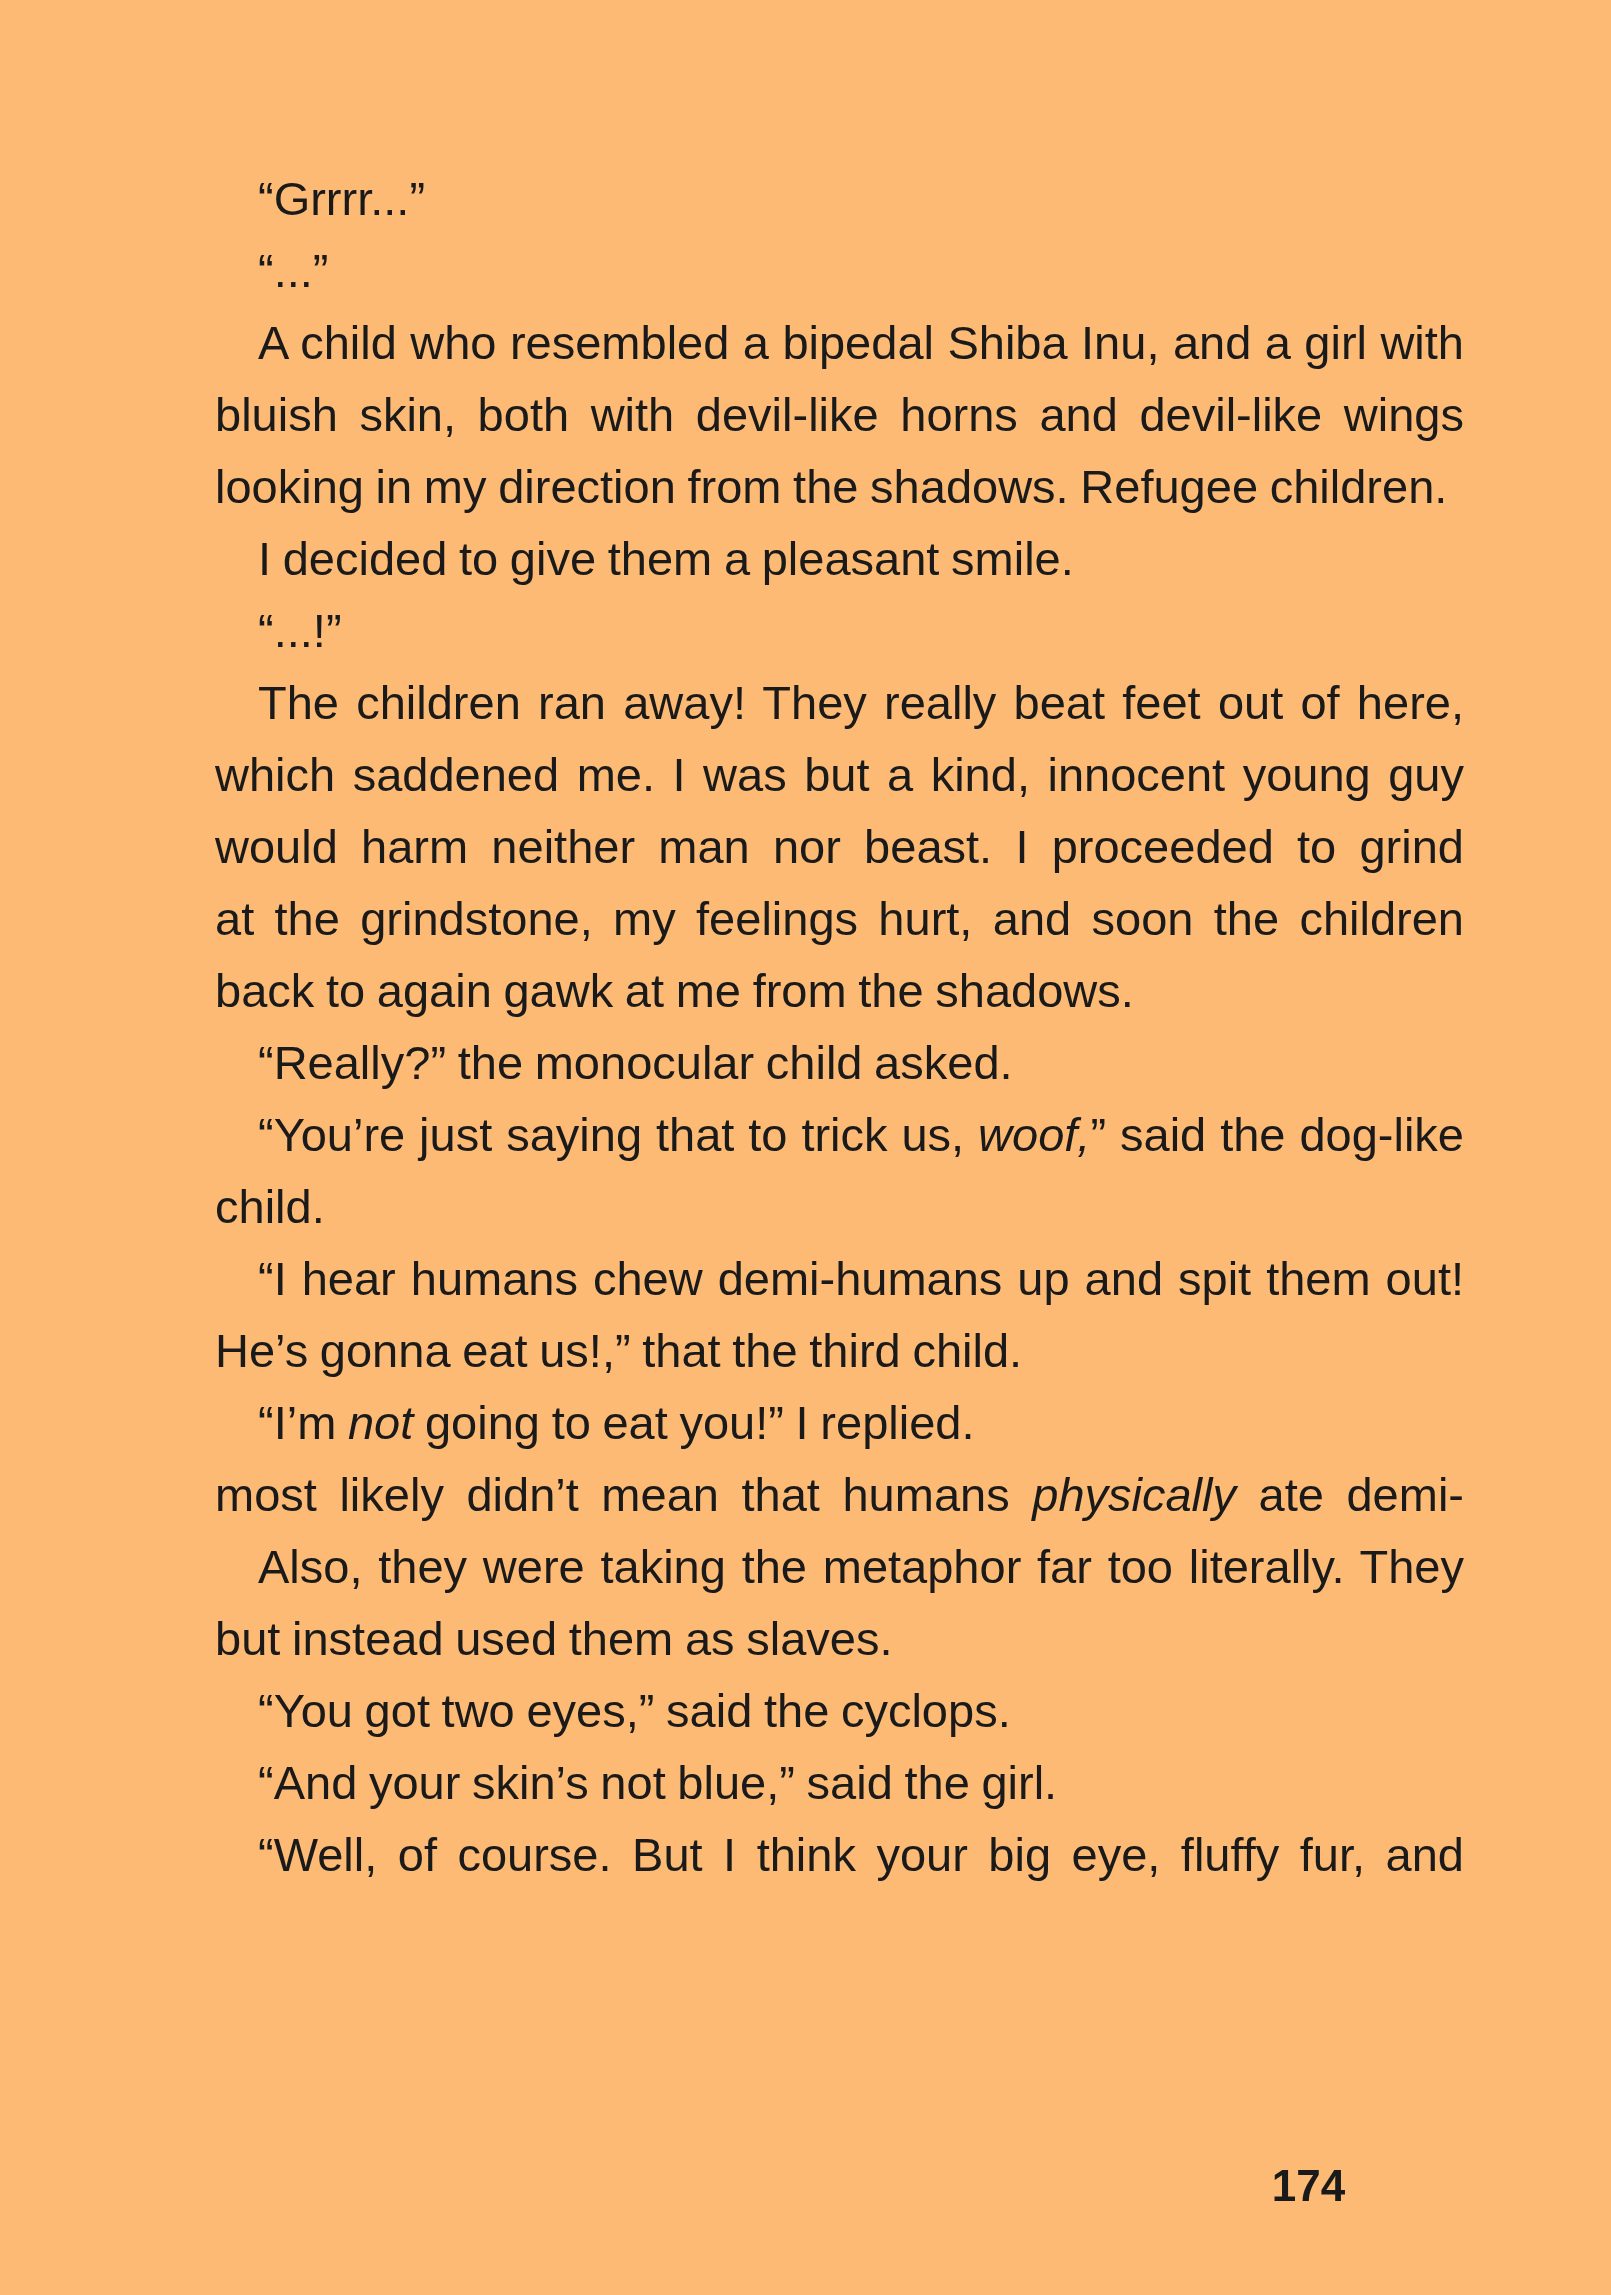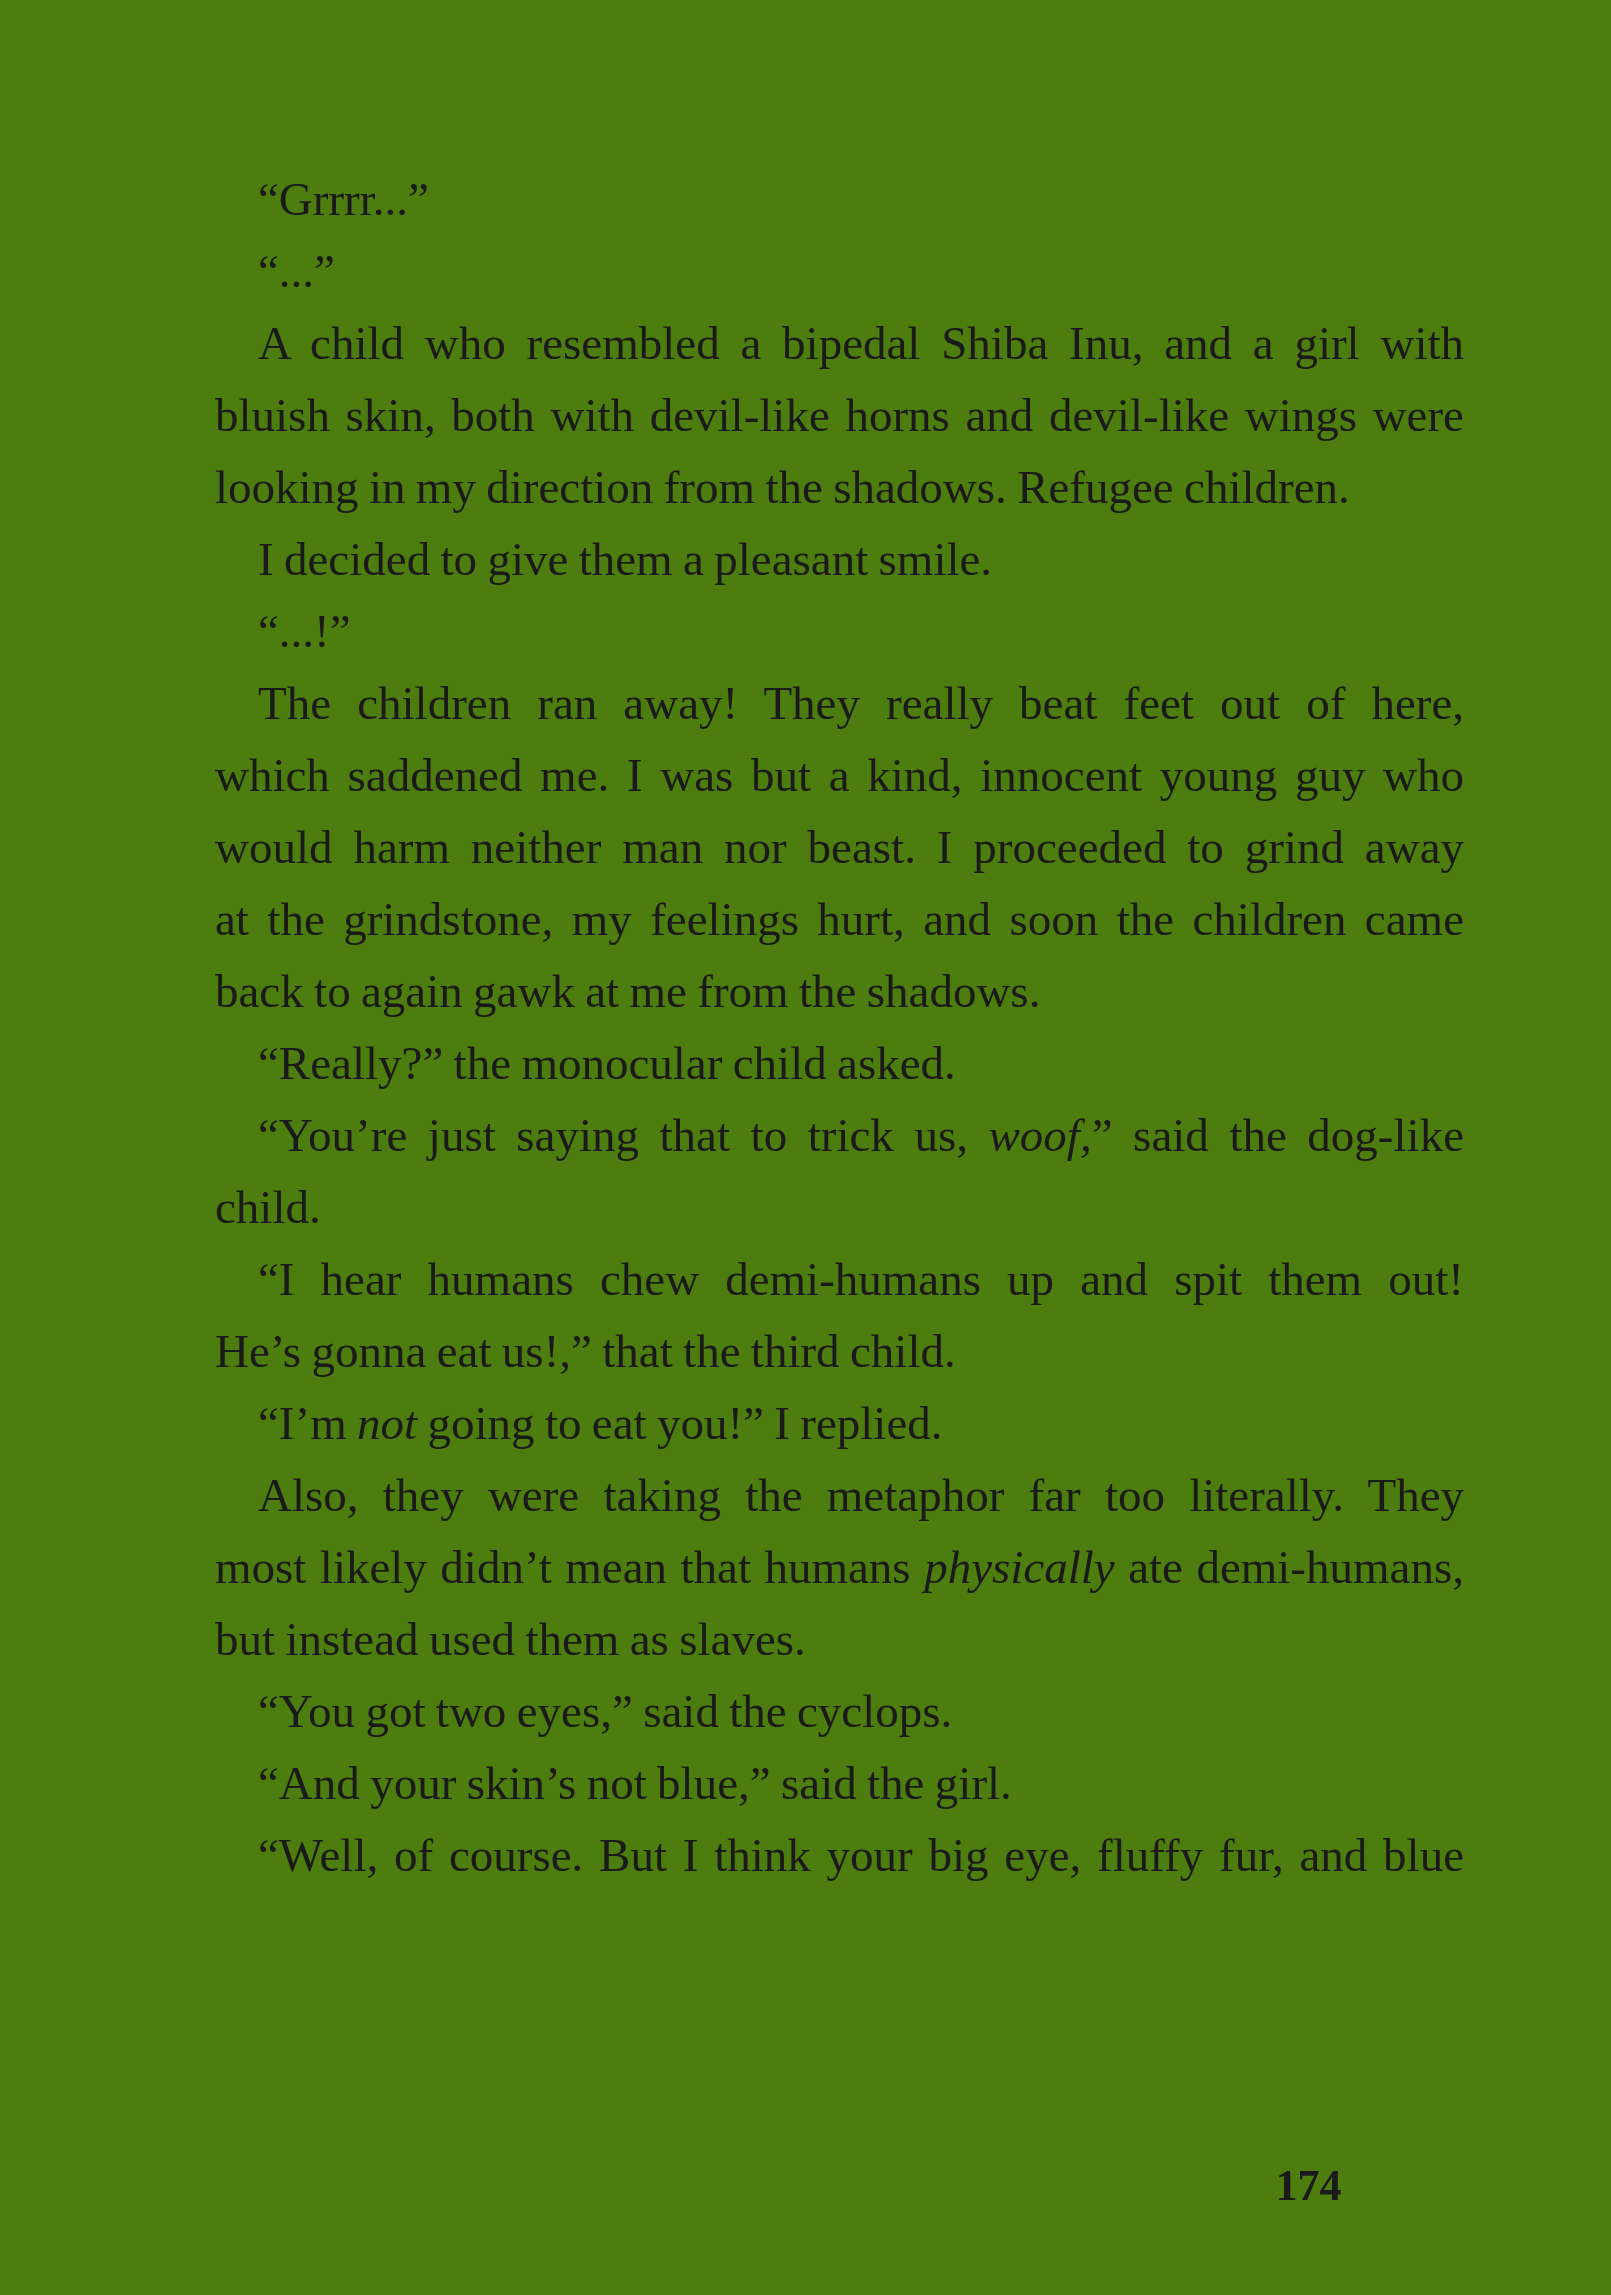--- a/index.html
+++ b/index.html
@@ -4,22 +4,22 @@
 <style>
   html, body {
     margin: 0;
     padding: 0;
     background: #e8e8e8;
   }
   .sheet {
     position: relative;
     width: 1611px;
     height: 2295px;
-    background: #4d7c0f;
-    font-family: Liberation Serif, serif;
+    background: #fdba74;
+    font-family: Liberation Sans, sans-serif;
     color: #1a1a1a;
     overflow: hidden;
   }
   .text-block {
     position: absolute;
     left: 215px;
     top: 163px;
     width: 1249px;
     font-size: 47px;
     line-height: 72px;
@@ -78,22 +78,22 @@
       <div class="line just"><span class="seg">which saddened me. I was but a kind, innocent young guy who</span></div>
       <div class="line just"><span class="seg">would harm neither man nor beast. I proceeded to grind away</span></div>
       <div class="line just"><span class="seg">at the grindstone, my feelings hurt, and soon the children came</span></div>
       <div class="line nowrap"><span class="seg">back to again gawk at me from the shadows.</span></div>
       <div class="line nowrap indent"><span class="seg">“Really?” the monocular child asked.</span></div>
       <div class="line just indent"><span class="seg">“You’re just saying that to trick us, </span><span class="seg it">woof,</span><span class="seg">” said the dog-like</span></div>
       <div class="line nowrap"><span class="seg">child.</span></div>
       <div class="line just indent"><span class="seg">“I hear humans chew demi-humans up and spit them out!</span></div>
       <div class="line nowrap"><span class="seg">He’s gonna eat us!,” that the third child.</span></div>
       <div class="line nowrap indent"><span class="seg">“I’m </span><span class="seg it">not</span><span class="seg"> going to eat you!” I replied.</span></div>
+      <div class="line just"><span class="seg">most likely didn’t mean that humans </span><span class="seg it">physically</span><span class="seg"> ate demi-humans,</span></div>
       <div class="line just indent"><span class="seg">Also, they were taking the metaphor far too literally. They</span></div>
-      <div class="line just"><span class="seg">most likely didn’t mean that humans </span><span class="seg it">physically</span><span class="seg"> ate demi-humans,</span></div>
       <div class="line nowrap"><span class="seg">but instead used them as slaves.</span></div>
       <div class="line nowrap indent"><span class="seg">“You got two eyes,” said the cyclops.</span></div>
       <div class="line nowrap indent"><span class="seg">“And your skin’s not blue,” said the girl.</span></div>
       <div class="line just indent"><span class="seg">“Well, of course. But I think your big eye, fluffy fur, and blue</span></div>
     </div>
   <div class="page-number">174</div>
 </div>
 
 
 </body></html>

